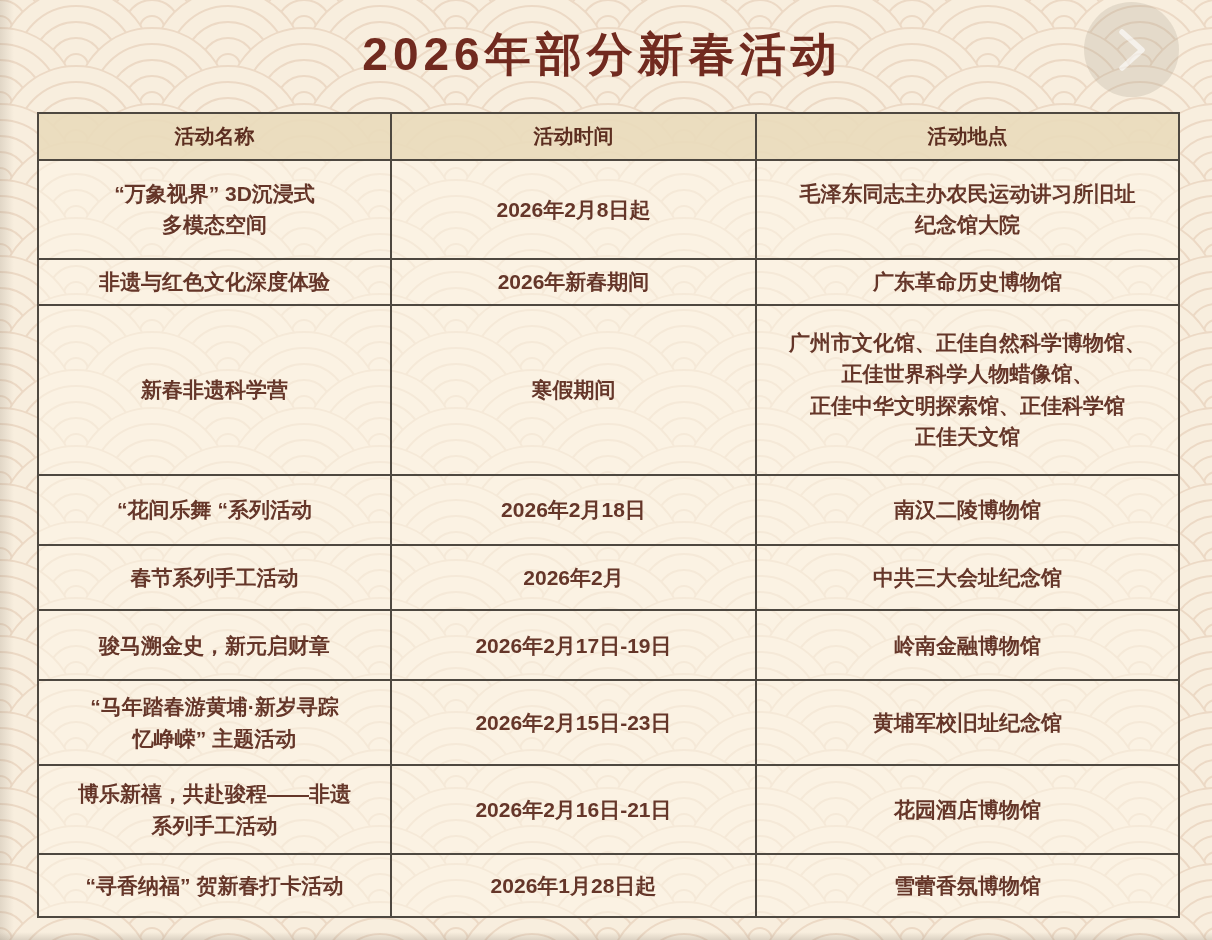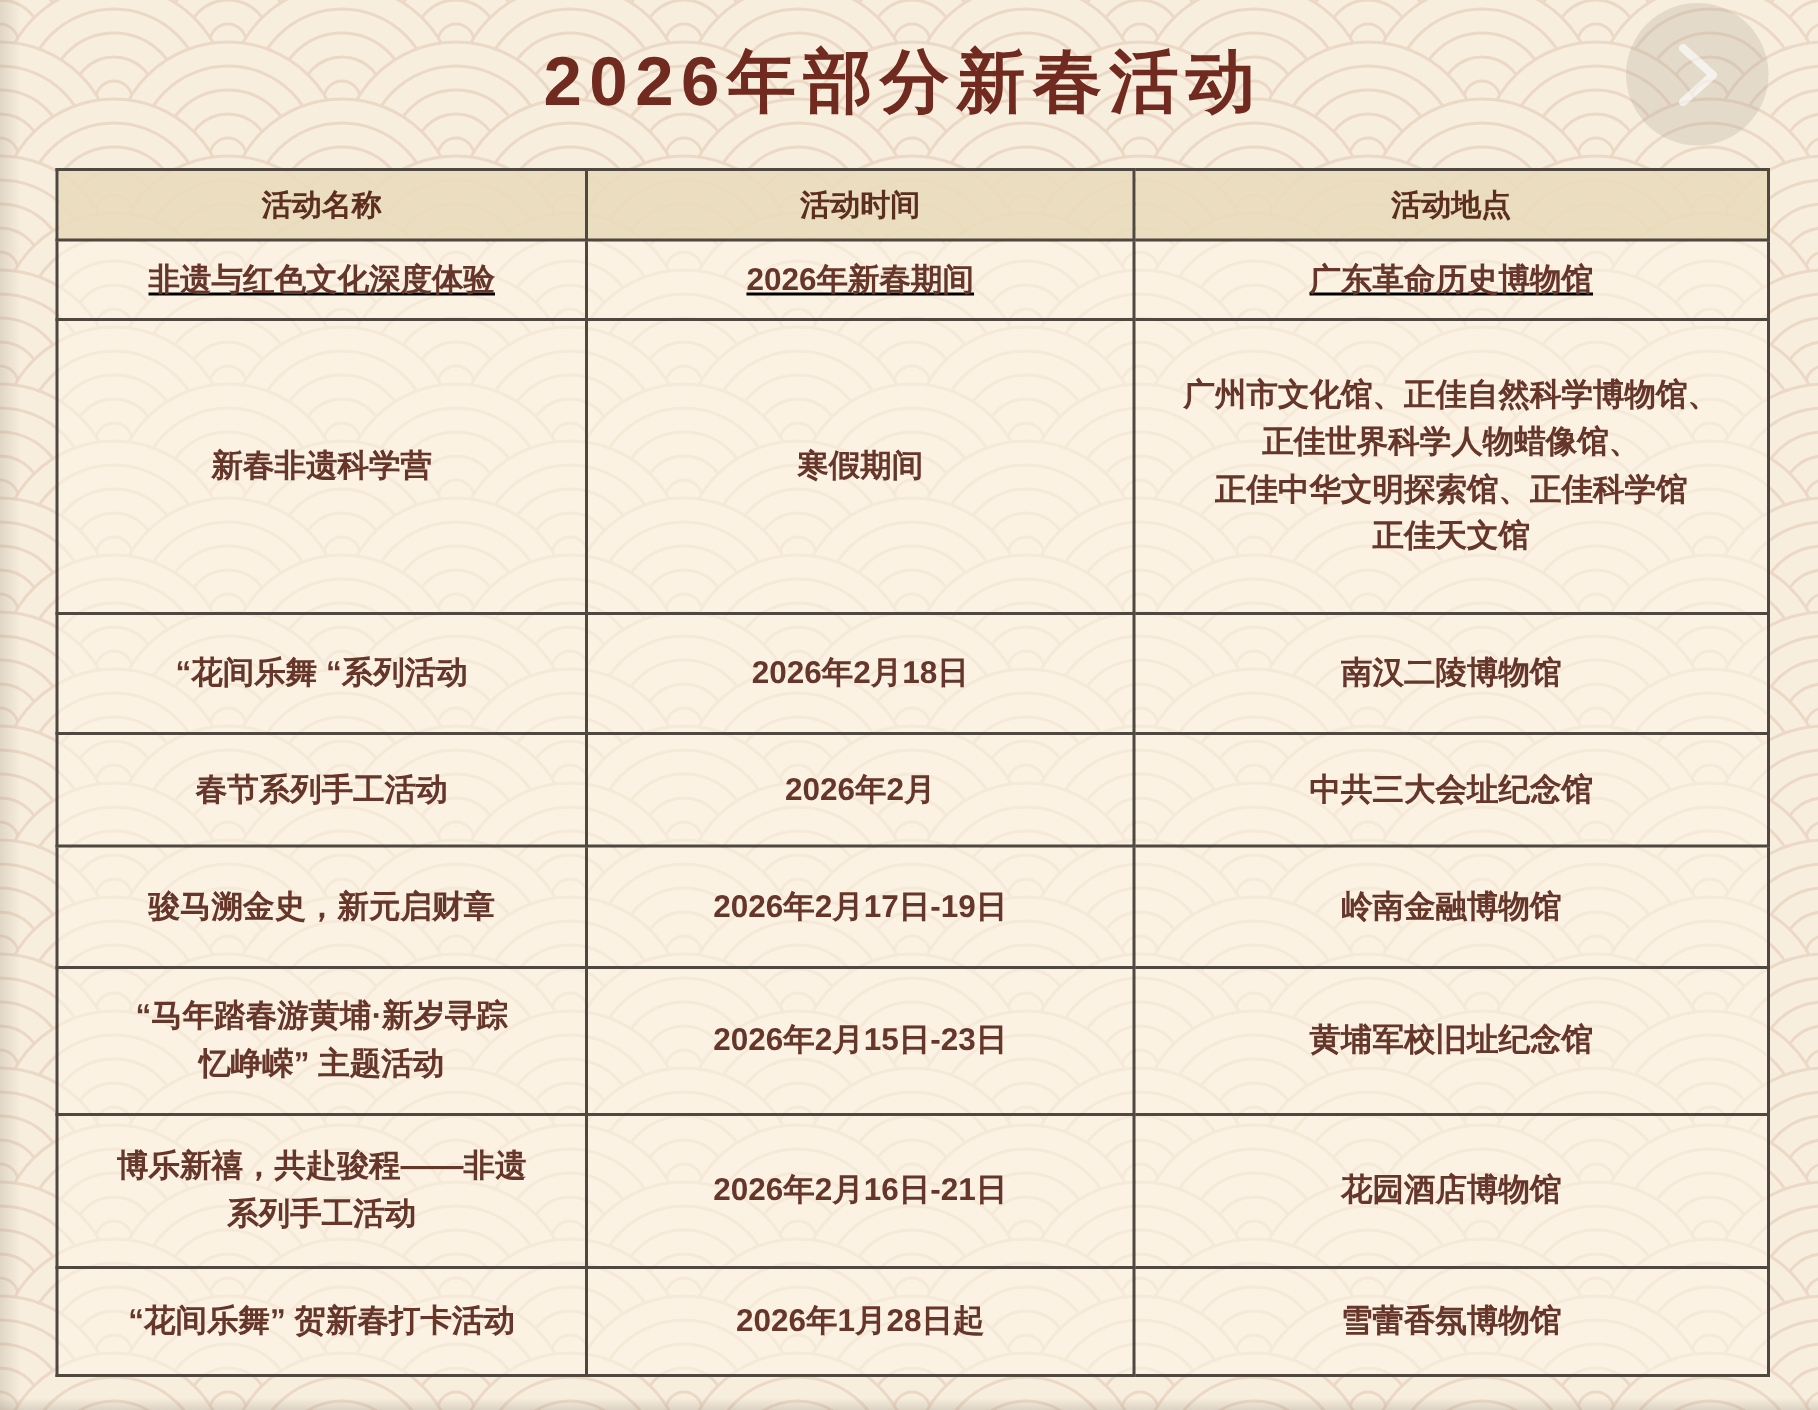--- a/index.html
+++ b/index.html
@@ -54,21 +54,21 @@
   table.activities th{
     background:rgba(233,219,188,0.92);
     color:#5c2e20;font-size:20px;font-weight:bold;
     height:41px;
   }
   table.activities td{
     background:rgba(253,245,232,0.55);
     color:#653629;font-size:21px;font-weight:bold;
     line-height:1.5;
   }
-  tr.r1{height:80px;}  tr.r2{height:71px;}  tr.r3{height:27px;text-decoration:underline;}
+  tr.r1{height:80px;}  tr.r2{height:71px;}  tr.r3{height:27px;}
   tr.r4{height:138px;} tr.r5{height:57px;}  tr.r6{height:53px;}
   tr.r7{height:69px;}  tr.r8{height:57px;border-radius:19px;}  tr.r9{height:68px;}
   tr.r10{height:72px;} tr.r11{height:51px;}
 </style>
 </head>
 <body>
 
 <svg id="bg-pattern" xmlns="http://www.w3.org/2000/svg" viewBox="0 0 1212 940" aria-hidden="true">
     <circle cx="-228" cy="-10" r="76" fill="#f8eede" stroke="#ecd9c5" stroke-width="2"></circle>
     <circle cx="-228" cy="-10" r="60" fill="none" stroke="#ecd9c5" stroke-width="2"></circle>
@@ -1441,20 +1441,27 @@
         <col class="c3">
       </colgroup>
     <thead>
       <tr>
         <th>活动名称</th>
         <th>活动时间</th>
         <th>活动地点</th>
       </tr>
     </thead>
     <tbody>
+      <tr class="r1">
+        <td>“万象视界” 3D沉浸式
+多模态空间</td>
+        <td>2026年2月8日起</td>
+        <td>毛泽东同志主办农民运动讲习所旧址
+纪念馆大院</td>
+      </tr>
       <tr class="r3">
         <td>非遗与红色文化深度体验</td>
         <td>2026年新春期间</td>
         <td>广东革命历史博物馆</td>
       </tr>
       <tr class="r4">
         <td>新春非遗科学营</td>
         <td>寒假期间</td>
         <td>广州市文化馆、正佳自然科学博物馆、
 正佳世界科学人物蜡像馆、
@@ -1482,19 +1489,19 @@
         <td>2026年2月15日-23日</td>
         <td>黄埔军校旧址纪念馆</td>
       </tr>
       <tr class="r10">
         <td>博乐新禧，共赴骏程——非遗
 系列手工活动</td>
         <td>2026年2月16日-21日</td>
         <td>花园酒店博物馆</td>
       </tr>
       <tr class="r11">
-        <td>“花间乐舞” 贺新春打卡活动</td>
+        <td>“寻香纳福” 贺新春打卡活动</td>
         <td>2026年1月28日起</td>
         <td>雪蕾香氛博物馆</td>
       </tr>
     </tbody>
   </table>
 </div>
 
 </body></html>

